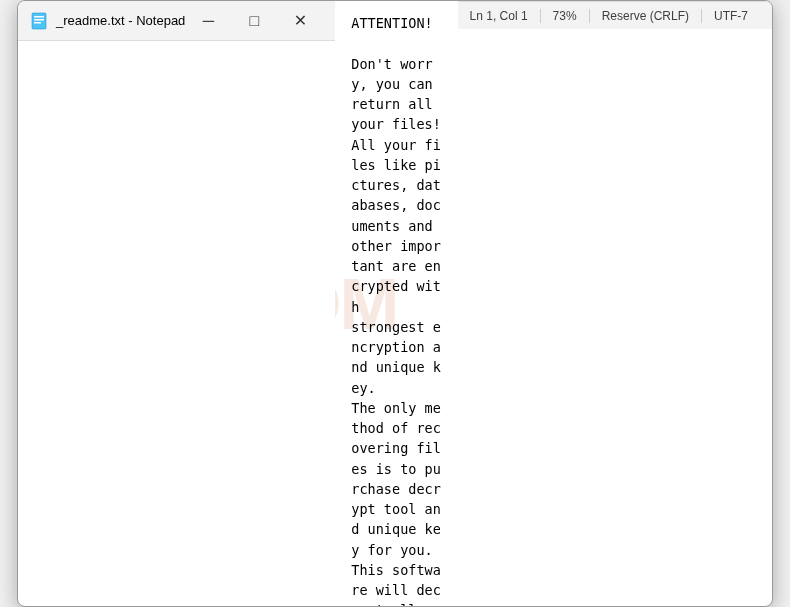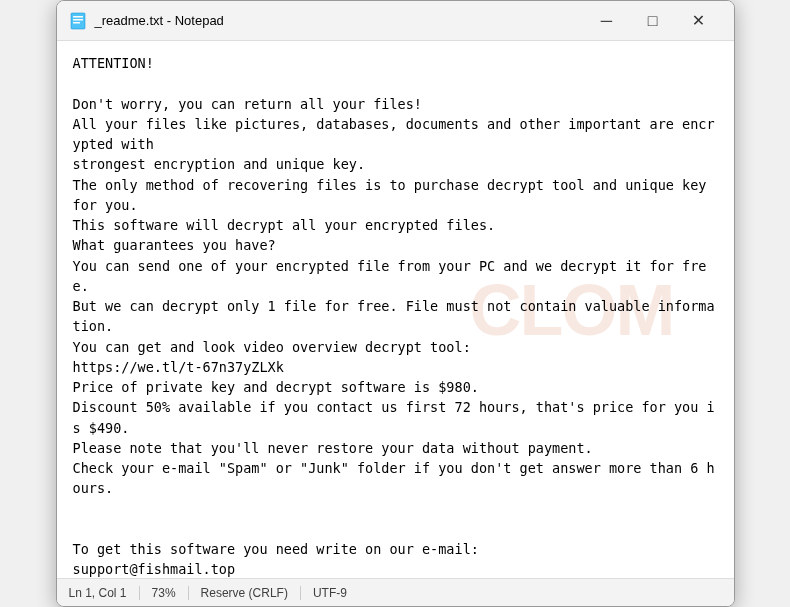--- a/index.html
+++ b/index.html
@@ -11,27 +11,27 @@
     body {
       font-family: 'Segoe UI', Tahoma, Geneva, Verdana, sans-serif;
       background: #f0f0f0;
       display: flex;
       justify-content: center;
       align-items: center;
       min-height: 100vh;
     }
 
     .window {
-      width: 679px;
+      width: 756px;
       height: 607px;
       background: #ffffff;
       border: 1px solid #999;
       border-radius: 8px;
       display: flex;
-      flex-direction: column;
+      flex-direction: row;
       overflow: hidden;
       box-shadow: 0 4px 20px rgba(0,0,0,0.3);
     }
 
     
     .title-bar {
       background: #f3f3f3;
       height: 40px;
       display: flex;
       align-items: center;
@@ -212,16 +212,16 @@
 datarestorehelp@airmail.cc
 
 Your personal ID:
 0614JOsie8CXdabb8gwL1AlIu0piO7Atgm3v9j15tRxZsl2B7</pre>
   </div>
 
   <div class="status-bar">
     <span class="status-item">Ln 1, Col 1</span>
     <span class="status-item">73%</span>
     <span class="status-item">Reserve (CRLF)</span>
-    <span class="status-item">UTF-9</span>
+    <span class="status-item">UTF-7</span>
   </div>
 
 </div>
 
 </body></html>

